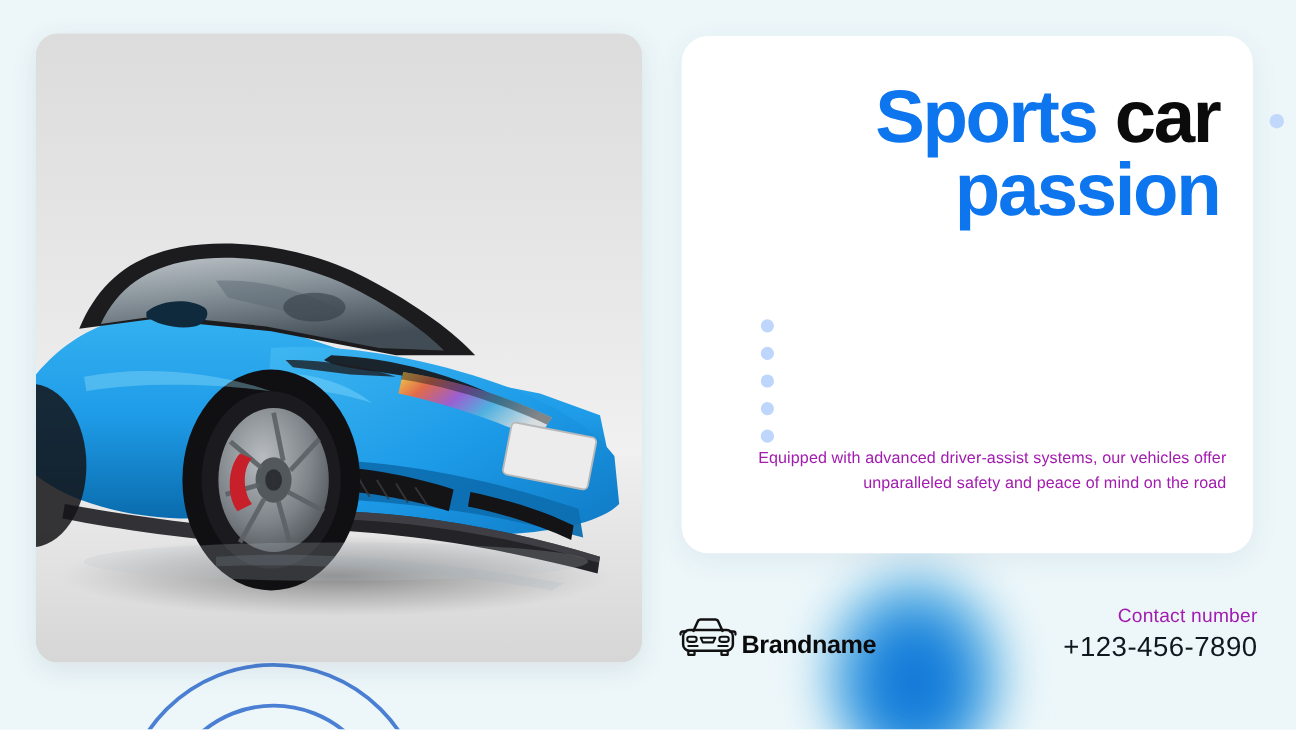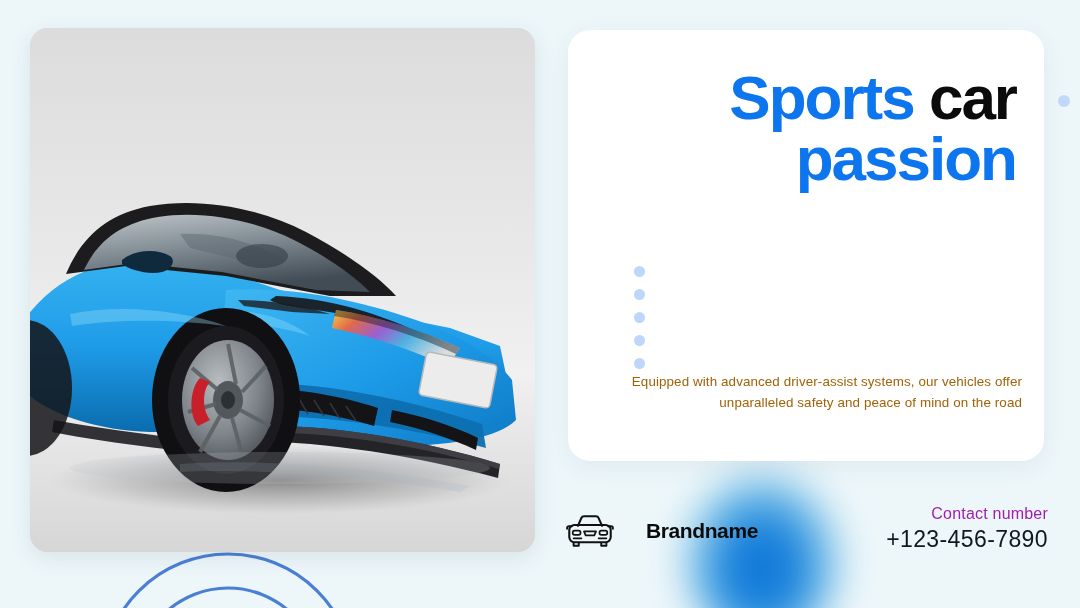--- a/index.html
+++ b/index.html
@@ -74,29 +74,29 @@
     border-radius:50%;
     background:#bed6fb;
   }
 
   .body-copy {
     position:absolute;
     left:46px; right:22px; bottom:48px;
     text-align:right;
     font-size:13.4px;
     line-height:1.58;
-    color:#a16207;
+    color:#a21caf;
     letter-spacing:0.1px;
   }
 
   
   .brand {
     position:absolute;
     left:562px; top:512px;
-    display:flex; align-items:center; gap:28px;
+    display:flex; align-items:flex-end; gap:0;
   }
   .brand-icon { width:56px; height:38px; display:block; }
   .brand-name {
     font-size:21px; font-weight:800; color:#0b0b0b; letter-spacing:-0.4px;
   }
 
   
   .contact {
     position:absolute;
     right:32px; top:505px;

